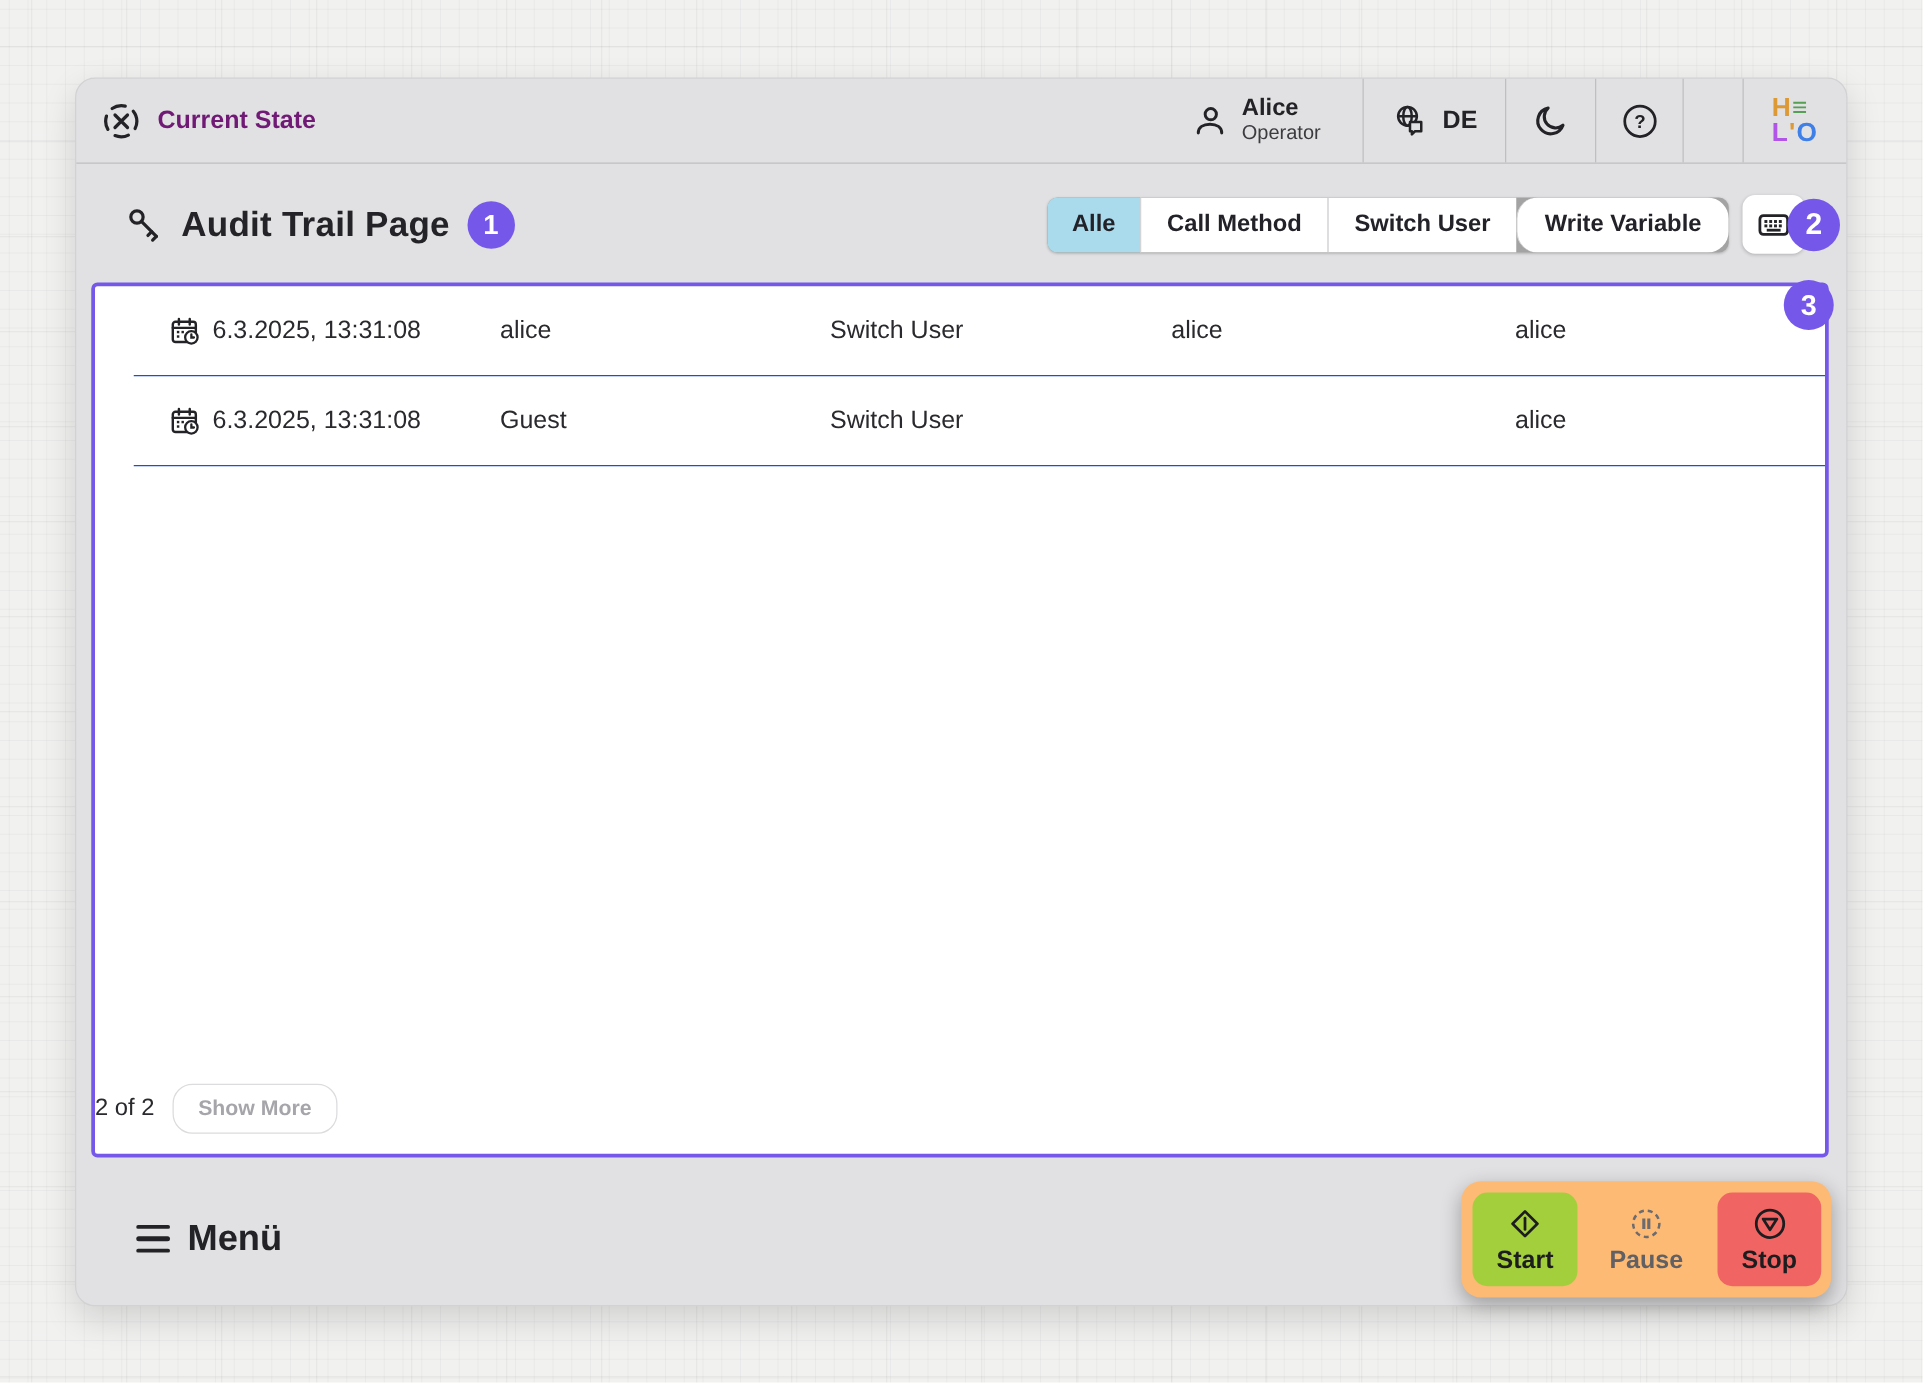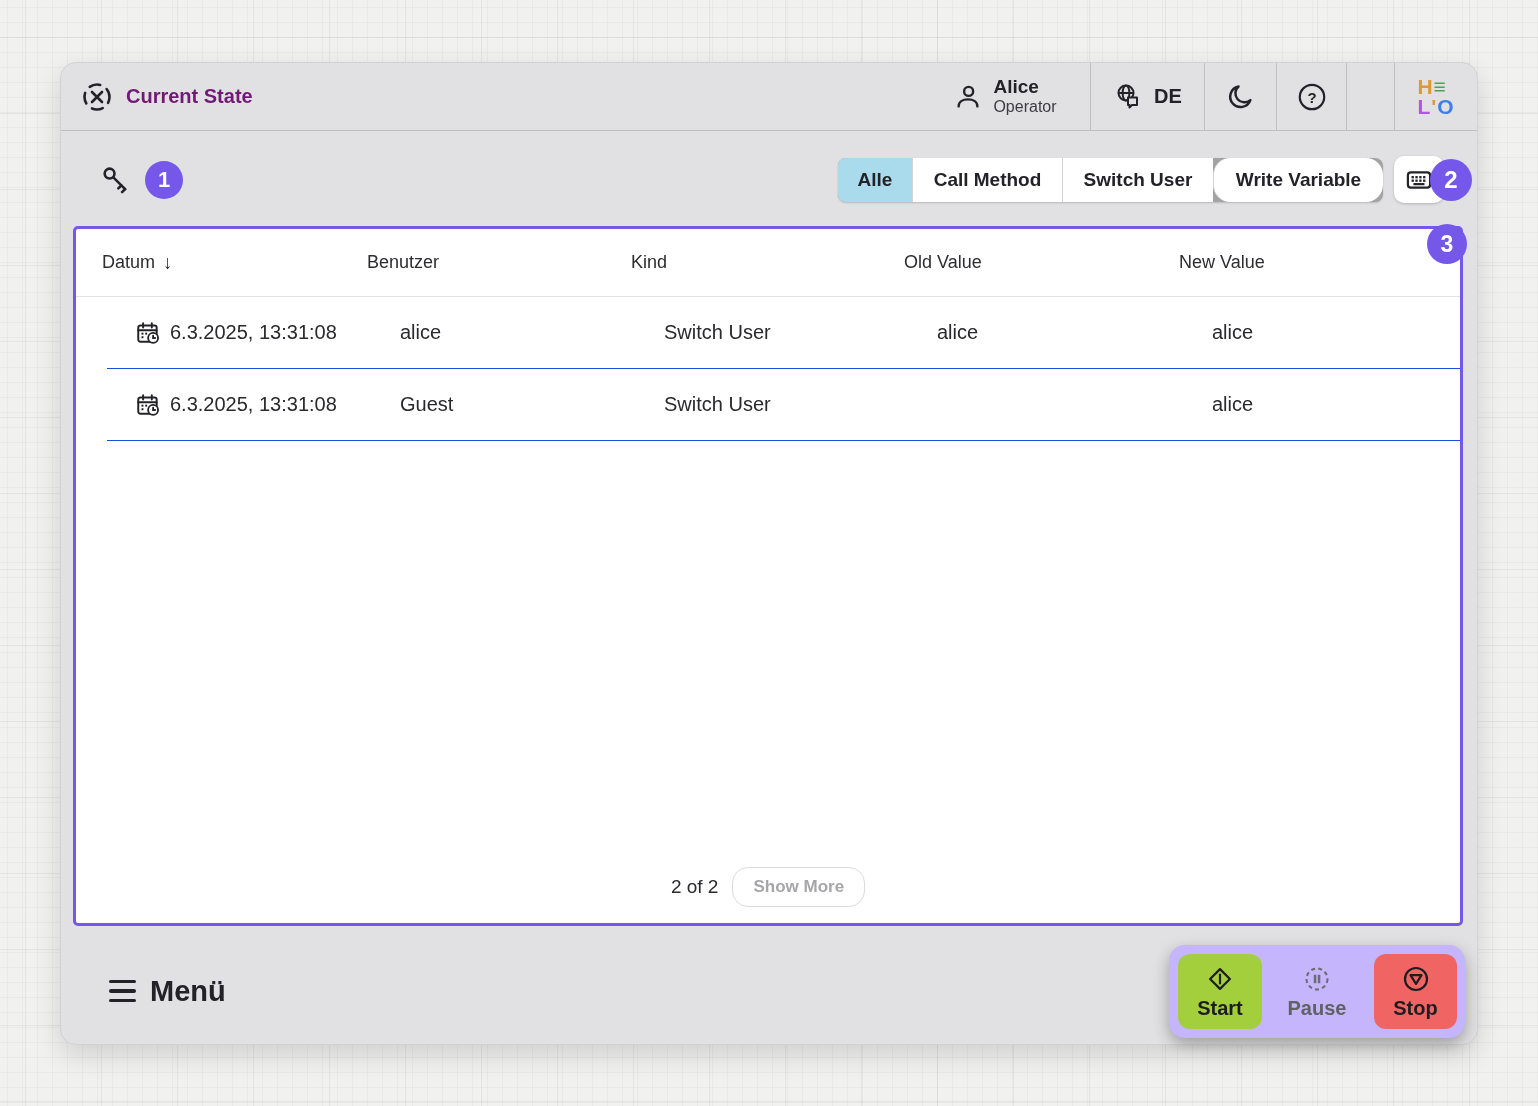--- a/index.html
+++ b/index.html
@@ -67,32 +67,32 @@
   .t-header { display:grid; grid-template-columns:265px 264px 273px 275px 1fr;
     align-items:center; height:68px; padding-left:26px;
     border-bottom:1px solid #e3e3e5; }
   .t-header .col { font-size:18px; color:#2d2d31; display:flex; align-items:center; gap:8px; }
   .sort-arrow { font-size:19px; color:#2d2d31; }
   .t-row { display:grid; grid-template-columns:265px 264px 273px 275px 1fr;
     align-items:center; height:72px; padding-left:28px;
     border-bottom:1px solid #1d4ed8; font-size:20px; color:#2a2a2e; cursor:default;margin-left:31px; }
   .cell-datum { display:flex; align-items:center; gap:9px; }
   .t-footer { position:absolute; left:0; right:0; bottom:16px;
-    display:flex; align-items:center; justify-content:center; gap:14px; }
+    display:flex; align-items:center; gap:14px; }
   .t-count { font-size:19px; color:#2a2a2e; }
   .show-more { font-size:17px; font-weight:600; color:#a6a6aa; background:#ffffff;
     border:1px solid #dcdcde; border-radius:16px; padding:9px 20px; cursor:pointer; }
   
   .menu { position:absolute; left:48px; top:906px; height:44px;
     display:flex; align-items:center; gap:14px; cursor:pointer; }
   .hamburger { display:flex; flex-direction:column; gap:6px; }
   .hamburger span { display:block; width:27px; height:3.5px; background:#232327; border-radius:2px; }
   .menu-label { font-size:29px; font-weight:800; color:#232327; }
   .control-panel { position:absolute; left:1108px; top:882px; width:296px; height:93px;
-    background:#c4b5fd; border-radius:16px; box-shadow:0 6px 16px rgba(0,0,0,0.3); }
+    background:#fdba74; border-radius:16px; box-shadow:0 6px 16px rgba(0,0,0,0.3); }
   .ctrl-btn { position:absolute; top:9px; width:84px; height:75px; border-radius:12px;
     display:flex; flex-direction:column; align-items:center; justify-content:center;
     gap:2px; font-size:20px; font-weight:700; cursor:pointer; border:none; }
   .btn-start { left:9px; background:#a4cf3d; color:#1d1d1f; }
   .btn-pause { left:103px; width:90px; background:transparent; color:#606065; cursor:default; }
   .btn-stop { right:8px; width:83px; background:#f16464; color:#1d1d1f; }
   .icon { display:inline-flex; align-items:center; justify-content:center; }
 </style>
 </head>
 <body>
@@ -170,20 +170,21 @@
 
   <div class="title-left">
     <span class="icon">
       <svg width="30" height="30" viewBox="0 0 28 28" fill="none" stroke="#232327" stroke-width="2.4" stroke-linecap="round" stroke-linejoin="round">
         <circle cx="8" cy="8" r="4.6"></circle>
         <path d="M11.5 11.5 L22.5 22.5"></path>
         <path d="M19 19 L16.2 21.8"></path>
         <path d="M22.5 22.5 L19.7 25.3"></path>
       </svg>
     </span>
+    <span class="page-title">Audit Trail Page</span>
     <span class="badge">1</span>
   </div>
 
   <div class="filter-group">
     <div class="filter-tab ft-0 active">Alle</div>
     <div class="filter-tab ft-1">Call Method</div>
     <div class="filter-tab ft-2">Switch User</div>
     <div class="filter-tab ft-3">Write Variable</div>
   </div>
 
@@ -201,30 +202,20 @@
             <rect x="12.2" y="11.6" width="2" height="2"></rect>
             <rect x="15.5" y="11.6" width="2" height="2"></rect>
           <rect x="7.2" y="14.6" width="9.5" height="1.9"></rect>
         </g>
       </svg>
     </span>
   </div>
   <span class="badge badge-abs2">2</span>
 
   <div class="table-panel">
-    <div class="t-header">
-      <div class="col">
-        <span>Datum</span>
-        <span class="sort-arrow">↓</span>
-      </div>
-      <div class="col">Benutzer</div>
-      <div class="col">Kind</div>
-      <div class="col">Old Value</div>
-      <div class="col">New Value</div>
-    </div>
 
     <div class="t-row">
       <div class="cell-datum">
         <span class="icon">
           <svg width="26" height="26" viewBox="0 0 24 24" fill="none" stroke="#232327" stroke-width="1.8" stroke-linecap="round">
             <rect x="3" y="5" width="17" height="15" rx="2"></rect>
             <path d="M7.5 3 v4 M15.5 3 v4 M3 9.5 h17"></path>
             <g fill="#232327" stroke="none">
                 <rect x="6" y="11.7" width="1.8" height="1.8"></rect>
                 <rect x="9.4" y="11.7" width="1.8" height="1.8"></rect>

